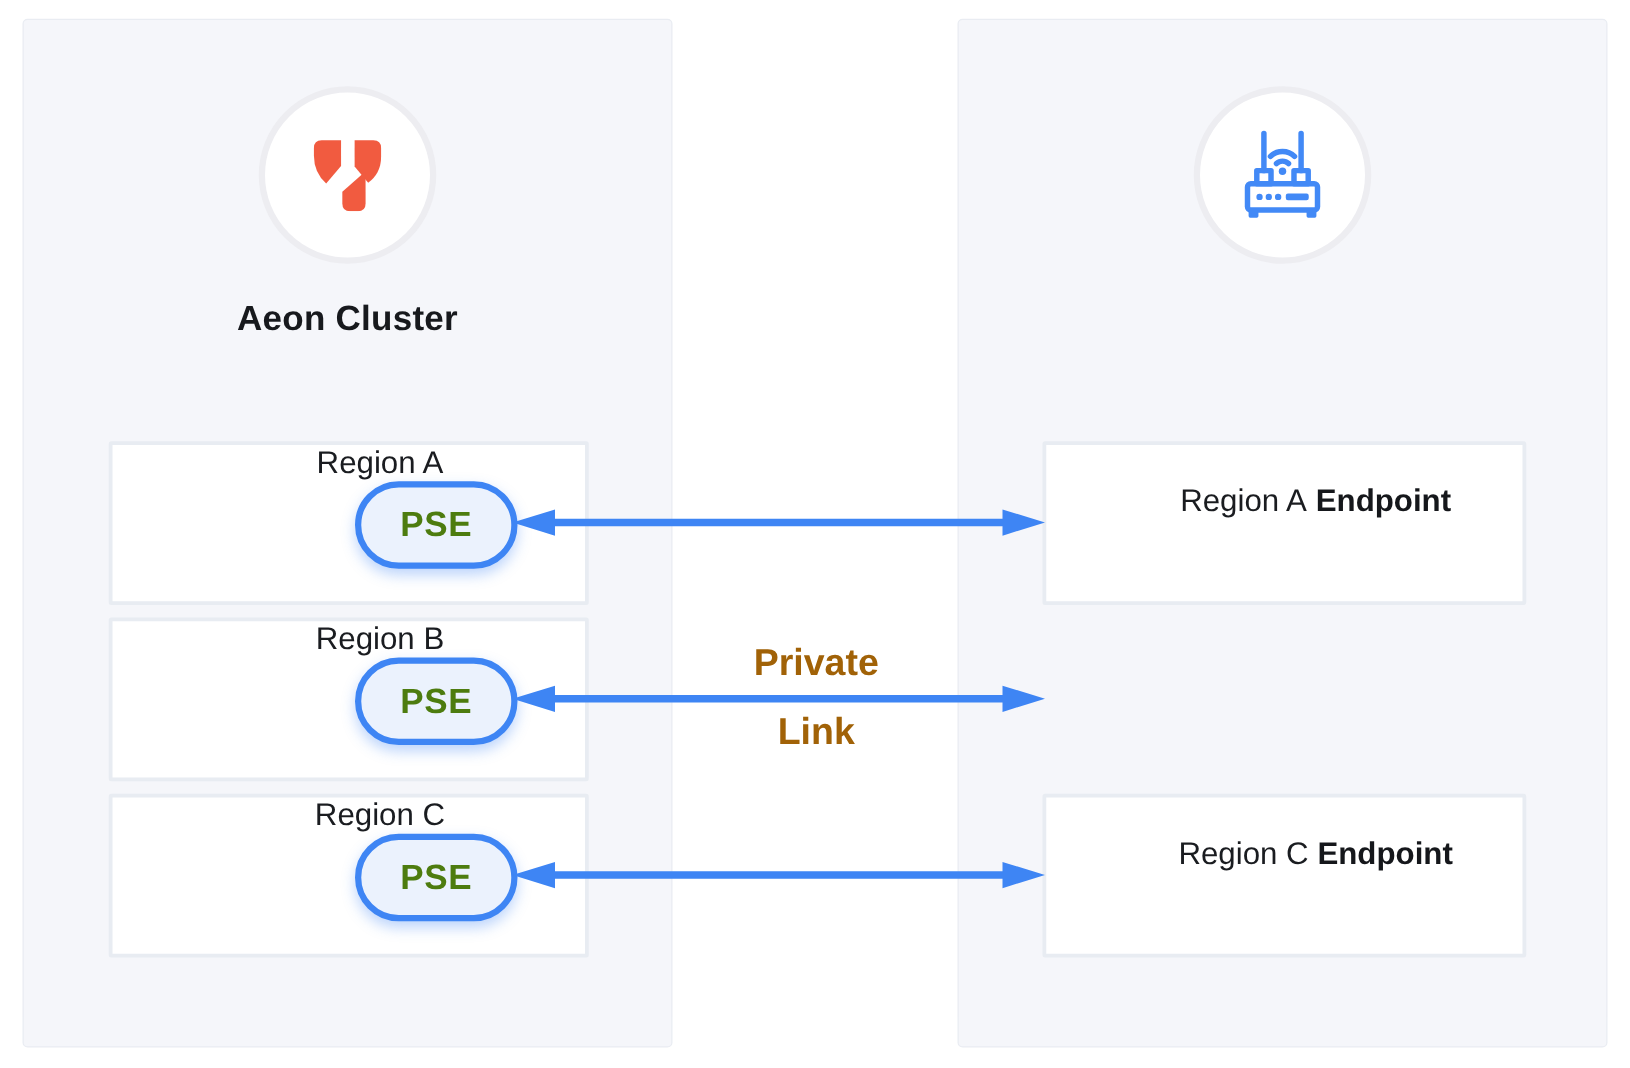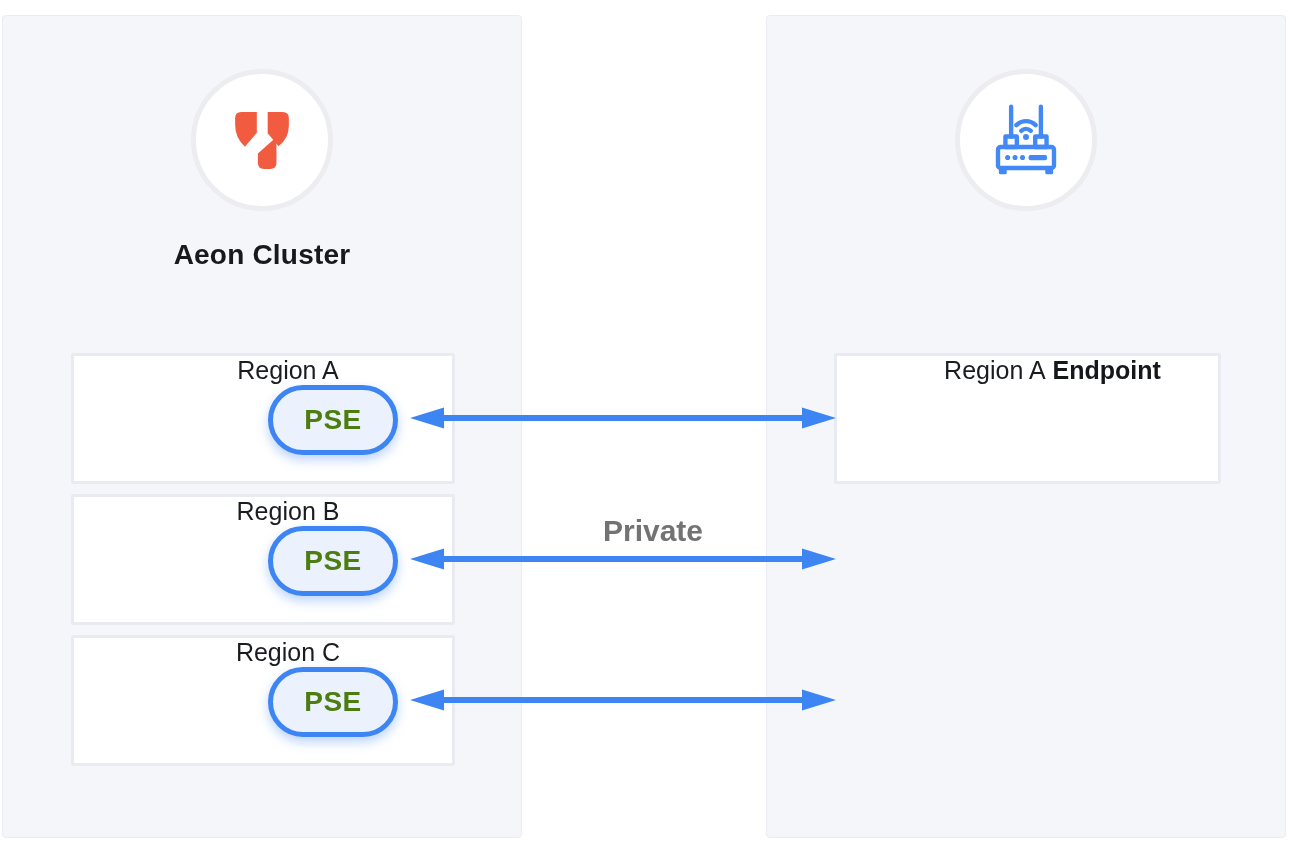--- a/index.html
+++ b/index.html
@@ -5,21 +5,21 @@
   html,body { margin:0; padding:0; background:#ffffff; }
   .canvas {
     position:relative; width:1304px; height:854px; background:#ffffff;
     font-family:"Liberation Sans","DejaVu Sans",sans-serif; overflow:hidden;
   }
   .panel {
     position:absolute; top:15px; width:520px; height:823px;
     background:#f5f6fa; border:1px solid #e9ecf2; border-radius:4px;
     box-sizing:border-box;
   }
-  .panel.left  { left:2px; }
+  .panel.left  { left:18px; }
   .panel.right { left:766px; }
 
   .icon-circle {
     position:absolute; top:53px; left:50%; transform:translateX(-50%);
     width:142px; height:142px; box-sizing:border-box;
     background:#ffffff; border:5px solid #ededf1; border-radius:50%;
     display:flex; align-items:center; justify-content:center;
   }
 
   .panel-title {
@@ -43,32 +43,32 @@
   .pse-pill {
     margin-left:auto; margin-right:54px;
     width:130px; height:70px; box-sizing:border-box;
     background:#ebf2fd; border:5px solid #3e85f4; border-radius:35px;
     display:flex; align-items:center; justify-content:center;
     font-size:28px; font-weight:700; color:#4d7c0f; letter-spacing:0.5px;
     box-shadow:0 5px 11px rgba(62,133,244,0.35);
   }
 
   .endpoint-label {
-    margin-left:50px; font-size:25px; color:#1a1c20; white-space:nowrap;
+    margin-left:50px; font-size:25px; color:#1a1c20; white-space:nowrap;margin-top:31px;
   }
   .endpoint-suffix { font-weight:700; margin-left:7px; color:#15171b; }
 
   .arrow {
     position:absolute; left:410px; width:426px; height:24px;
   }
   .arrow-1 { top:406px; } .arrow-2 { top:547px; } .arrow-3 { top:688px; }
 
   .pl-label {
     position:absolute; left:538px; width:230px; text-align:center;
-    font-size:30px; line-height:36px; font-weight:700; color:#737373;
+    font-size:30px; line-height:36px; font-weight:700; color:#a16207;
   }
   .pl-line1 { top:513px; }
   .pl-line2 { top:568px; }
 </style>
 </head>
 <body>
 
 <div class="canvas">
 
   <section class="panel left">
@@ -113,33 +113,37 @@
         <circle cx="44" cy="68" r="2.9" fill="#4289F6"></circle>
         <rect x="51" y="65" width="21" height="6" rx="2" fill="#4289F6"></rect>
         <rect x="17" y="80" width="9" height="7" rx="1.5" fill="#4289F6"></rect>
         <rect x="70" y="80" width="9" height="7" rx="1.5" fill="#4289F6"></rect>
       </svg>
     </div>
 
     <div class="row right-row row-1">
       <span class="endpoint-label"><span>Region A</span><span class="endpoint-suffix">Endpoint</span></span>
     </div>
+    <div class="row right-row row-3">
+      <span class="endpoint-label"><span>Region C</span><span class="endpoint-suffix">Endpoint</span></span>
+    </div>
   </section>
 
   <svg class="arrow arrow-1" width="426" height="24" viewBox="0 0 426 24" aria-hidden="true">
     <rect x="28" y="9" width="370" height="6" fill="#3E85F4"></rect>
     <polygon points="0,12 34,1.5 34,22.5" fill="#3E85F4"></polygon>
     <polygon points="426,12 392,1.5 392,22.5" fill="#3E85F4"></polygon>
   </svg>
   <svg class="arrow arrow-2" width="426" height="24" viewBox="0 0 426 24" aria-hidden="true">
     <rect x="28" y="9" width="370" height="6" fill="#3E85F4"></rect>
     <polygon points="0,12 34,1.5 34,22.5" fill="#3E85F4"></polygon>
     <polygon points="426,12 392,1.5 392,22.5" fill="#3E85F4"></polygon>
   </svg>
   <svg class="arrow arrow-3" width="426" height="24" viewBox="0 0 426 24" aria-hidden="true">
     <rect x="28" y="9" width="370" height="6" fill="#3E85F4"></rect>
     <polygon points="0,12 34,1.5 34,22.5" fill="#3E85F4"></polygon>
     <polygon points="426,12 392,1.5 392,22.5" fill="#3E85F4"></polygon>
   </svg>
 
   <div class="pl-label pl-line1">Private</div>
+  <div class="pl-label pl-line2">Link</div>
 
 </div>
 
 </body></html>

